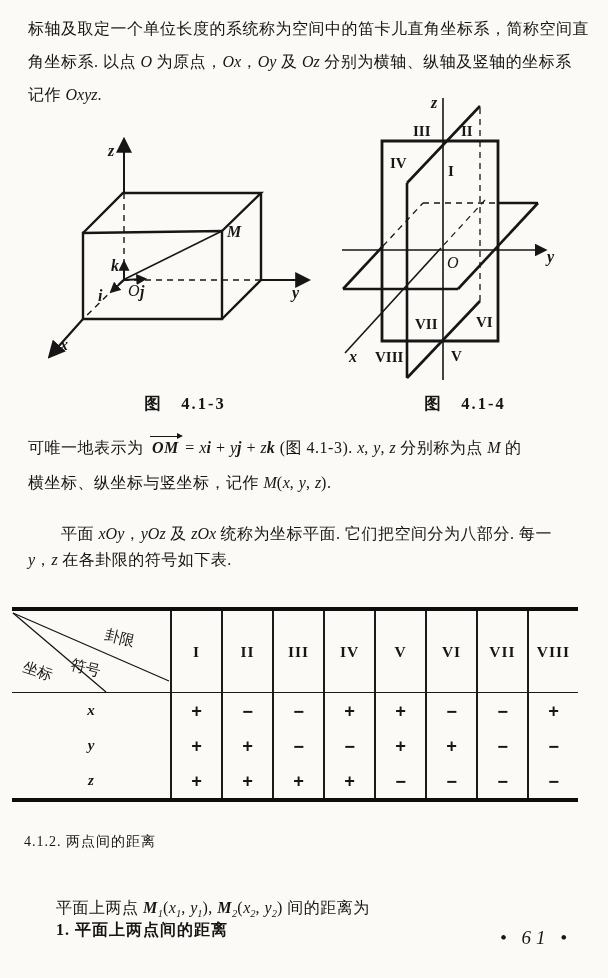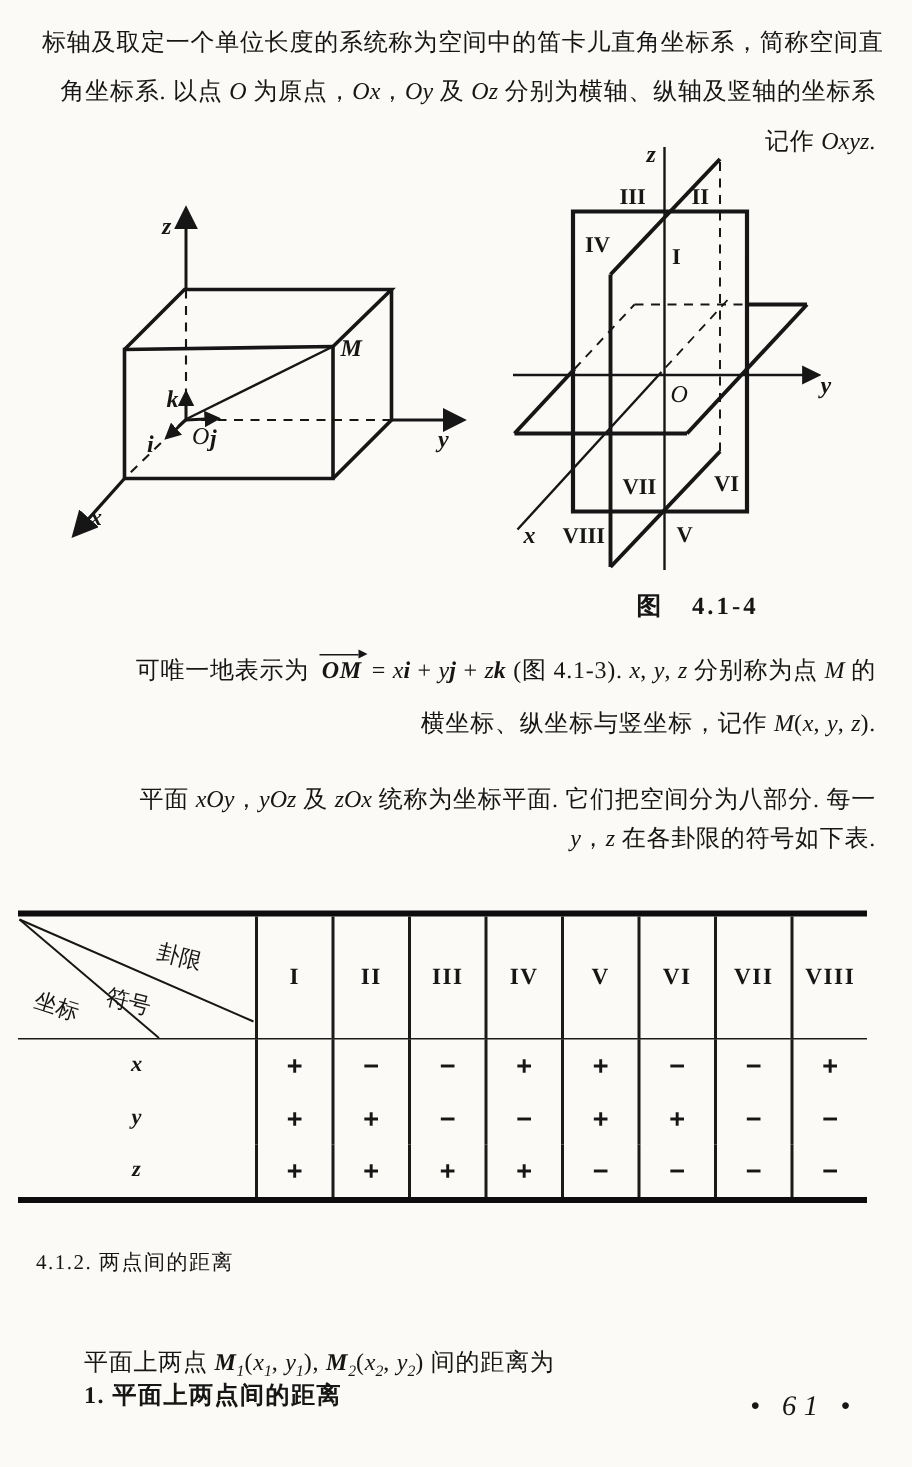--- a/index.html
+++ b/index.html
@@ -3,21 +3,21 @@
 <meta charset="utf-8">
 <style>
   html,body{margin:0;padding:0;background:#f6f5f1;}
   .page{
     position:relative;width:608px;height:978px;overflow:hidden;
     background:#fbfaf6;color:#161616;
     font-family:"Liberation Serif","DejaVu Serif",serif;
     font-size:16px;
   }
   .abs{position:absolute;}
-  .para{position:absolute;text-align:right;}
+  .para{position:absolute;}
   .tline{white-space:nowrap;letter-spacing:0.5px;}
   .ind{text-indent:33px;}
   .seg-i{font-style:italic;letter-spacing:0;}
   .seg-bi{font-weight:bold;font-style:italic;}
   .seg-sub{font-size:10.5px;font-style:italic;vertical-align:-4px;letter-spacing:0;}
   .seg-v{position:relative;font-style:italic;font-weight:bold;margin-left:2px;padding:0 2px;}
   .seg-v::before{content:"";position:absolute;left:0;right:4px;top:-3px;border-top:1.6px solid #161616;}
   .seg-v::after{content:"";position:absolute;right:-2px;top:-6.5px;width:0;height:0;
     border-left:6px solid #161616;border-top:3px solid transparent;border-bottom:3px solid transparent;}
   .caption{position:absolute;text-align:center;font-weight:bold;letter-spacing:2px;font-size:16.5px;}
@@ -126,20 +126,21 @@
       <text class="oct" x="126" y="40">II</text>
       <text class="oct" x="78" y="40">III</text>
       <text class="oct" x="55" y="72">IV</text>
       <text class="oct" x="116" y="265">V</text>
       <text class="oct" x="141" y="231">VI</text>
       <text class="oct" x="80" y="233">VII</text>
       <text class="oct" x="40" y="266">VIII</text>
     </g>
   </svg>
 
+  <div class="caption" style="left:40px;top:393px;width:290px;">图　4.1-3</div>
   <div class="caption" style="left:330px;top:393px;width:270px;">图　4.1-4</div>
 
   <div class="para" style="left:28px;top:430px;width:556px;line-height:35px;">
     <div class="tline"><span>可唯一地表示为 </span><span class="seg-v">OM</span><span> = </span><span class="seg-i">x</span><span class="seg-bi">i</span><span> + </span><span class="seg-i">y</span><span class="seg-bi">j</span><span> + </span><span class="seg-i">z</span><span class="seg-bi">k</span><span> (图 4.1-3). </span><span class="seg-i">x</span><span>, </span><span class="seg-i">y</span><span>, </span><span class="seg-i">z</span><span> 分别称为点 </span><span class="seg-i">M</span><span> 的</span></div>
     <div class="tline"><span>横坐标、纵坐标与竖坐标，记作 </span><span class="seg-i">M</span><span>(</span><span class="seg-i">x</span><span>, </span><span class="seg-i">y</span><span>, </span><span class="seg-i">z</span><span>).</span></div>
   </div>
 
   <div class="para" style="left:28px;top:521px;width:556px;line-height:26px;">
     <div class="tline ind"><span>平面 </span><span class="seg-i">xOy</span><span>，</span><span class="seg-i">yOz</span><span> 及 </span><span class="seg-i">zOx</span><span> 统称为坐标平面. 它们把空间分为八部分. 每一</span></div>
     <div class="tline"><span class="seg-i">y</span><span>，</span><span class="seg-i">z</span><span> 在各卦限的符号如下表.</span></div>

